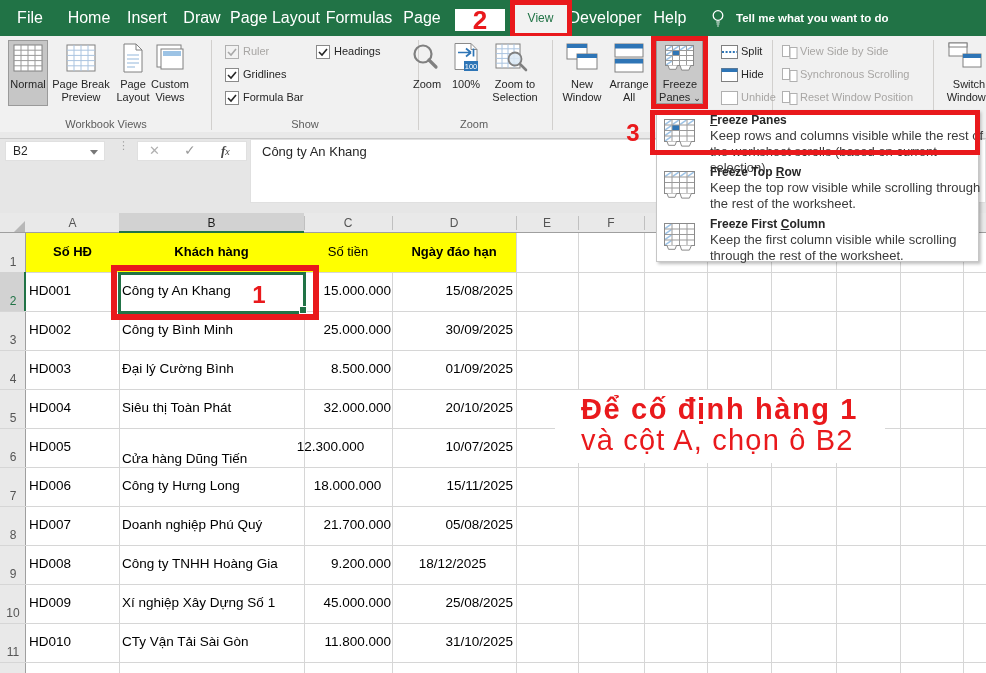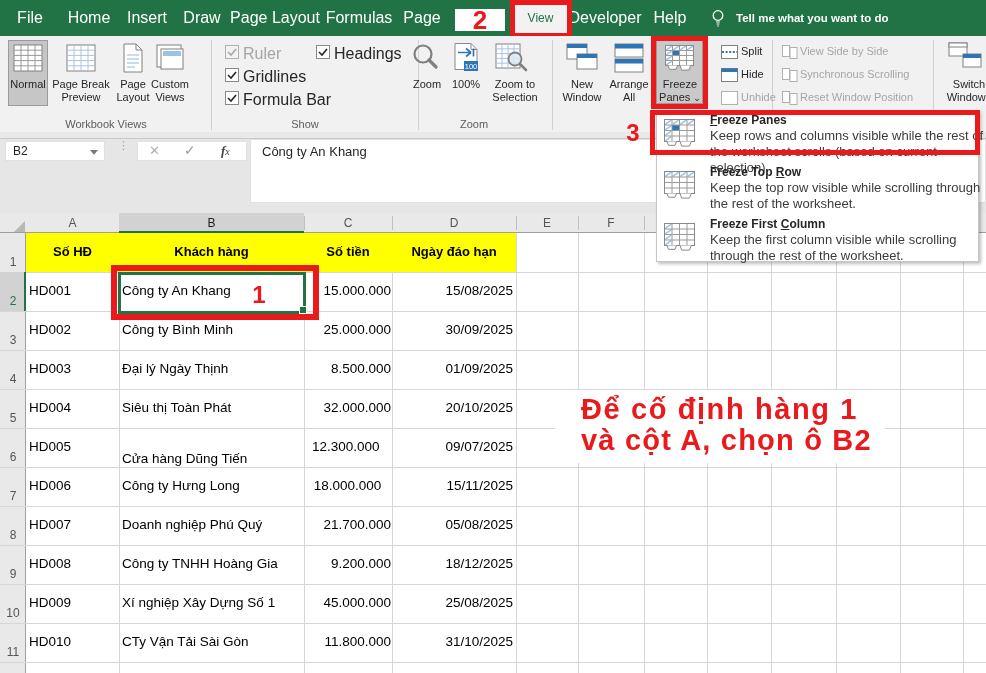--- a/index.html
+++ b/index.html
@@ -2,21 +2,21 @@
 <html><head><meta charset="utf-8">
 <style>
 *{margin:0;padding:0;box-sizing:border-box}
 html,body{width:986px;height:673px;overflow:hidden}
 body{font-family:"Liberation Sans",sans-serif;position:relative;background:#fff}
 .abs{position:absolute}
 .tab{position:absolute;top:0;height:36px;line-height:36px;color:#fff;font-size:16px;transform:translateX(-50%);white-space:nowrap}
 .glabel{position:absolute;top:118px;font-size:11px;color:#5c5c5c;transform:translateX(-50%)}
 .blabel{position:absolute;font-size:11px;color:#262626;text-align:center;transform:translateX(-50%);line-height:13px;white-space:nowrap}
 .sep{position:absolute;top:40px;height:90px;width:1px;background:#d2d0ce}
-.cblab{position:absolute;font-size:16px;color:#262626;white-space:nowrap}
+.cblab{position:absolute;font-size:11px;color:#262626;white-space:nowrap}
 .smlab{position:absolute;font-size:11px;color:#262626;white-space:nowrap}
 .gray{color:#a8a6a4}
 .colhdr{position:absolute;top:213px;height:20px;font-size:12px;color:#555;text-align:center;line-height:20px}
 .rowhdr{position:absolute;left:0;width:26px;font-size:12px;color:#555;text-align:center}
 .cell{position:absolute;font-size:13.5px;color:#000;white-space:nowrap}
 .vline{position:absolute;width:1px;background:#d6d6d6}
 .hline{position:absolute;height:1px;background:#d6d6d6}
 .mtitle{font-weight:bold;font-size:12px;color:#262626}
 .mdesc{font-size:13px;color:#3b3b3b;line-height:16px}
 </style></head>
@@ -278,65 +278,65 @@
 <div class="rowhdr" style="top:410px;height:16px;line-height:16px;color:#555">5</div>
 <div class="rowhdr" style="top:449px;height:16px;line-height:16px;color:#555">6</div>
 <div class="rowhdr" style="top:488px;height:16px;line-height:16px;color:#555">7</div>
 <div class="rowhdr" style="top:527px;height:16px;line-height:16px;color:#555">8</div>
 <div class="rowhdr" style="top:566px;height:16px;line-height:16px;color:#555">9</div>
 <div class="rowhdr" style="top:605px;height:16px;line-height:16px;color:#555">10</div>
 <div class="rowhdr" style="top:644px;height:16px;line-height:16px;color:#555">11</div>
 <div class="abs" style="left:26px;top:233px;width:490px;height:39px;background:#ffff00"></div>
 <div class="cell" style="left:26px;top:233px;width:93px;height:38px;line-height:38px;text-align:center;font-weight:bold;font-size:13px">Số HĐ</div>
 <div class="cell" style="left:119px;top:233px;width:185px;height:38px;line-height:38px;text-align:center;font-weight:bold;font-size:13px">Khách hàng</div>
-<div class="cell" style="left:304px;top:233px;width:88px;height:38px;line-height:38px;text-align:center;font-weight:bold;font-size:13px">Số tiền</div>
+<div class="cell" style="left:304px;top:233px;width:88px;height:38px;line-height:38px;text-align:center;font-weight:normal;font-size:13px">Số tiền</div>
 <div class="cell" style="left:392px;top:233px;width:124px;height:38px;line-height:38px;text-align:center;font-weight:bold;font-size:13px">Ngày đáo hạn</div>
 <div class="cell" style="left:29px;top:272px;height:38px;line-height:38px">HD001</div>
 <div class="cell" style="left:122px;top:272px;height:38px;line-height:38px">Công ty An Khang</div>
 <div class="cell" style="left:304px;top:272px;width:87px;height:38px;line-height:38px;text-align:right">15.000.000</div>
 <div class="cell" style="left:392px;top:272px;width:121px;height:38px;line-height:38px;text-align:right">15/08/2025</div>
 <div class="cell" style="left:29px;top:311px;height:38px;line-height:38px">HD002</div>
 <div class="cell" style="left:122px;top:311px;height:38px;line-height:38px">Công ty Bình Minh</div>
 <div class="cell" style="left:304px;top:311px;width:87px;height:28px;line-height:38px;text-align:right">25.000.000</div>
 <div class="cell" style="left:392px;top:311px;width:121px;height:38px;line-height:38px;text-align:right">30/09/2025</div>
 <div class="cell" style="left:29px;top:350px;height:38px;line-height:38px">HD003</div>
-<div class="cell" style="left:122px;top:350px;height:38px;line-height:38px">Đại lý Ngày Thịnh</div>
+<div class="cell" style="left:122px;top:350px;height:38px;line-height:38px">Đại lý Cường Bình</div>
 <div class="cell" style="left:304px;top:350px;width:87px;height:38px;line-height:38px;text-align:right">8.500.000</div>
 <div class="cell" style="left:392px;top:350px;width:121px;height:38px;line-height:38px;text-align:right">01/09/2025</div>
 <div class="cell" style="left:29px;top:389px;height:38px;line-height:38px">HD004</div>
 <div class="cell" style="left:122px;top:389px;height:38px;line-height:38px">Siêu thị Toàn Phát</div>
 <div class="cell" style="left:304px;top:389px;width:87px;height:38px;line-height:38px;text-align:right">32.000.000</div>
 <div class="cell" style="left:392px;top:389px;width:121px;height:38px;line-height:38px;text-align:right">20/10/2025</div>
 <div class="cell" style="left:29px;top:428px;height:38px;line-height:38px">HD005</div>
 <div class="cell" style="left:122px;top:440px;height:38px;line-height:38px">Cửa hàng Dũng Tiến</div>
-<div class="cell" style="left:312px;top:428px;width:81px;height:38px;line-height:38px;text-align:left">12.300.000</div>
-<div class="cell" style="left:392px;top:428px;width:121px;height:38px;line-height:38px;text-align:right">09/07/2025</div>
+<div class="cell" style="left:290px;top:428px;width:81px;height:38px;line-height:38px;text-align:center">12.300.000</div>
+<div class="cell" style="left:392px;top:428px;width:121px;height:38px;line-height:38px;text-align:right">10/07/2025</div>
 <div class="cell" style="left:29px;top:467px;height:38px;line-height:38px">HD006</div>
 <div class="cell" style="left:122px;top:467px;height:38px;line-height:38px">Công ty Hưng Long</div>
 <div class="cell" style="left:304px;top:467px;width:87px;height:38px;line-height:38px;text-align:center">18.000.000</div>
 <div class="cell" style="left:392px;top:467px;width:121px;height:38px;line-height:38px;text-align:right">15/11/2025</div>
 <div class="cell" style="left:29px;top:506px;height:38px;line-height:38px">HD007</div>
 <div class="cell" style="left:122px;top:506px;height:38px;line-height:38px">Doanh nghiệp Phú Quý</div>
 <div class="cell" style="left:304px;top:506px;width:87px;height:38px;line-height:38px;text-align:right">21.700.000</div>
 <div class="cell" style="left:392px;top:506px;width:121px;height:38px;line-height:38px;text-align:right">05/08/2025</div>
 <div class="cell" style="left:29px;top:545px;height:38px;line-height:38px">HD008</div>
 <div class="cell" style="left:122px;top:545px;height:38px;line-height:38px">Công ty TNHH Hoàng Gia</div>
 <div class="cell" style="left:304px;top:545px;width:87px;height:38px;line-height:38px;text-align:right">9.200.000</div>
-<div class="cell" style="left:392px;top:545px;width:121px;height:38px;line-height:38px;text-align:right">18/12/2025</div>
+<div class="cell" style="left:392px;top:545px;width:121px;height:38px;line-height:38px;text-align:center">18/12/2025</div>
 <div class="cell" style="left:29px;top:584px;height:38px;line-height:38px">HD009</div>
 <div class="cell" style="left:122px;top:584px;height:38px;line-height:38px">Xí nghiệp Xây Dựng Số 1</div>
 <div class="cell" style="left:304px;top:584px;width:87px;height:38px;line-height:38px;text-align:right">45.000.000</div>
 <div class="cell" style="left:392px;top:584px;width:121px;height:38px;line-height:38px;text-align:right">25/08/2025</div>
 <div class="cell" style="left:29px;top:623px;height:38px;line-height:38px">HD010</div>
 <div class="cell" style="left:122px;top:623px;height:38px;line-height:38px">CTy Vận Tải Sài Gòn</div>
 <div class="cell" style="left:304px;top:623px;width:87px;height:38px;line-height:38px;text-align:right">11.800.000</div>
 <div class="cell" style="left:392px;top:623px;width:121px;height:38px;line-height:38px;text-align:right">31/10/2025</div>
 <div class="abs" style="left:555px;top:390px;width:330px;height:73px;background:#fff"></div>
 <div class="abs" style="left:581px;top:393px;font-size:29px;letter-spacing:1.6px;font-weight:bold;color:#e9191c;white-space:nowrap">Để cố định hàng 1</div>
-<div class="abs" style="left:581px;top:424px;font-size:29px;letter-spacing:1.2px;font-weight:bold;color:#e9191c;white-space:nowrap">và cột A, chọn ô B2</div>
+<div class="abs" style="left:581px;top:424px;font-size:29px;letter-spacing:1.2px;font-weight:normal;color:#e9191c;white-space:nowrap">và cột A, chọn ô B2</div>
 <div class="abs" style="left:118px;top:272px;width:188px;height:42px;border:3px solid #217346"></div>
 <div class="abs" style="left:299px;top:306px;width:8px;height:8px;background:#217346;border:1px solid #fff"></div>
 <div class="abs" style="left:111px;top:265px;width:208px;height:55px;border:6px solid #e9191c"></div>
 <div class="abs" style="left:246px;top:285px;width:26px;height:20px;color:#e9191c;font-weight:bold;font-size:24px;line-height:20px;text-align:center">1</div>
 <div class="abs" style="left:656px;top:110px;width:323px;height:152px;background:#fff;border:1px solid #c6c6c6;box-shadow:2px 2px 3px rgba(0,0,0,0.25)"></div>
 <svg class="abs" style="left:664px;top:119px" width="31" height="28" viewBox="0 0 31 28">
     <rect x="0.5" y="0.5" width="30" height="22.0" fill="#fff" stroke="none"></rect>
     <line x1="1.2" y1="10.8" x2="7.3" y2="6.7" stroke="#9dc3e6" stroke-width="1.6"></line>
     <line x1="1.2" y1="5.3" x2="7.3" y2="1.2" stroke="#9dc3e6" stroke-width="1.6"></line>
     <line x1="1.2" y1="21.8" x2="7.3" y2="17.7" stroke="#9dc3e6" stroke-width="1.6"></line>

